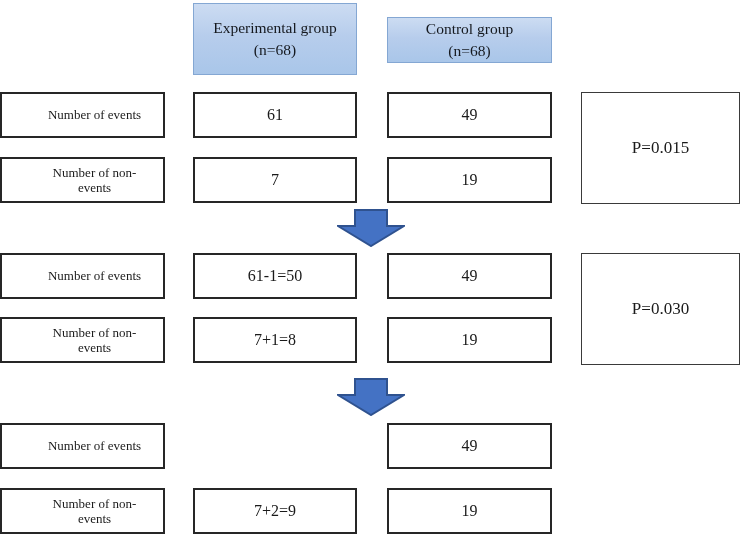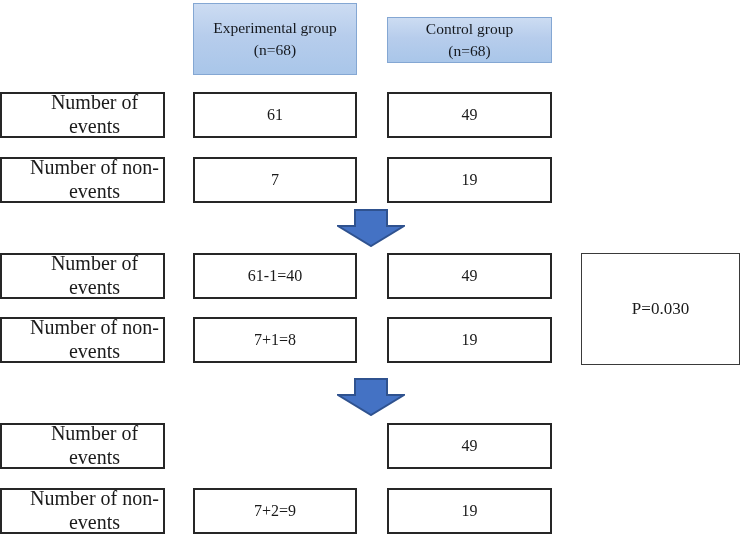--- a/index.html
+++ b/index.html
@@ -25,21 +25,21 @@
   }
   .header-box {
     background: linear-gradient(180deg, #ccdcf2 0%, #b7cdec 45%, #a9c6e9 100%);
     border: 1px solid #84a7d3;
     font-size: 15.5px;
     line-height: 1.4;
     color: #15191f;
   }
   .label-box {
     border: 2px solid #262626;
-    font-size: 20px;
+    font-size: 13px;
     padding-left: 24px;
   }
   .value-box {
     border: 2px solid #262626;
     font-size: 16px;
   }
   .p-box {
     border: 1px solid #3a3a3a;
     font-size: 17px;
   }
@@ -65,27 +65,28 @@
   <div class="box header-box col-ctrl" style="top:17px;height:46px">Control group
 (n=68)</div>
 
   <div class="box label-box col-label row-h" style="top:92px">Number of events</div>
   <div class="box value-box col-exp row-h" style="top:92px">61</div>
   <div class="box value-box col-ctrl row-h" style="top:92px">49</div>
   <div class="box label-box col-label row-h" style="top:157px">Number of non-
 events</div>
   <div class="box value-box col-exp row-h" style="top:157px">7</div>
   <div class="box value-box col-ctrl row-h" style="top:157px">19</div>
+  <div class="box p-box col-p" style="top:92px;height:112px">P=0.015</div>
 
   <svg class="arrow" style="top:209px" viewBox="0 0 68 38">
     <polygon points="18,1 50,1 50,17 67,17 34,37 1,17 18,17" stroke-width="2" stroke-linejoin="miter" fill="#4472c4" stroke="#2f528f"></polygon>
   </svg>
 
   <div class="box label-box col-label row-h" style="top:253px">Number of events</div>
-  <div class="box value-box col-exp row-h" style="top:253px">61-1=40</div>
+  <div class="box value-box col-exp row-h" style="top:253px">61-1=50</div>
   <div class="box value-box col-ctrl row-h" style="top:253px">49</div>
   <div class="box label-box col-label row-h" style="top:317px">Number of non-
 events</div>
   <div class="box value-box col-exp row-h" style="top:317px">7+1=8</div>
   <div class="box value-box col-ctrl row-h" style="top:317px">19</div>
   <div class="box p-box col-p" style="top:253px;height:112px">P=0.030</div>
 
   <svg class="arrow" style="top:378px" viewBox="0 0 68 38">
     <polygon points="18,1 50,1 50,17 67,17 34,37 1,17 18,17" stroke-width="2" stroke-linejoin="miter" fill="#4472c4" stroke="#2f528f"></polygon>
   </svg>

